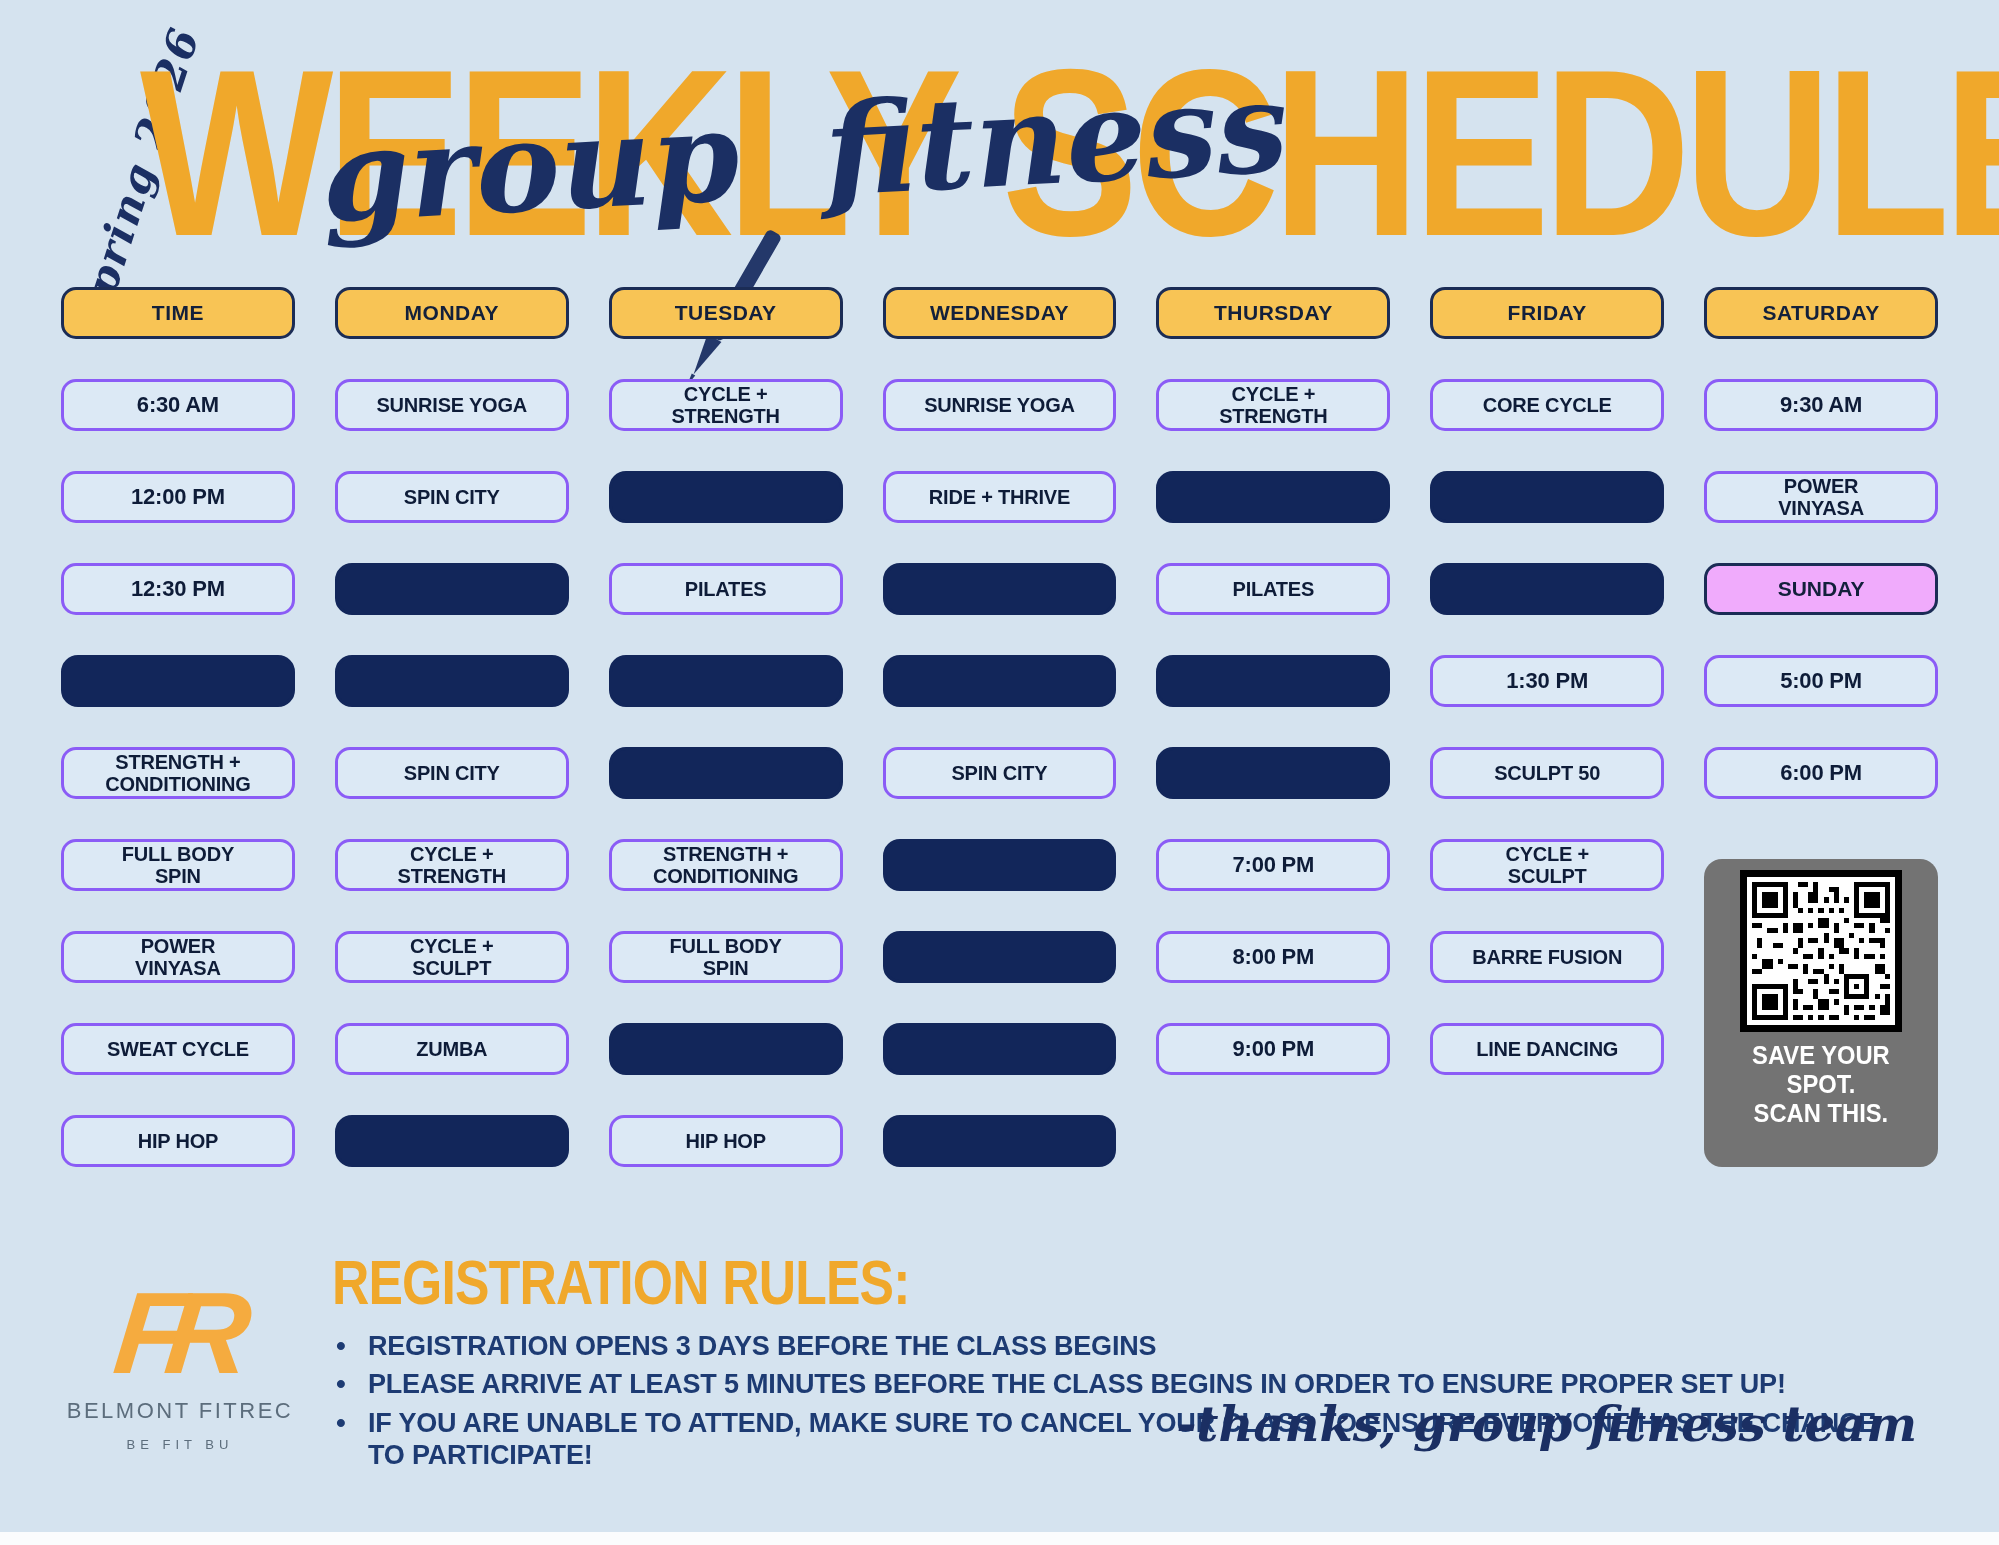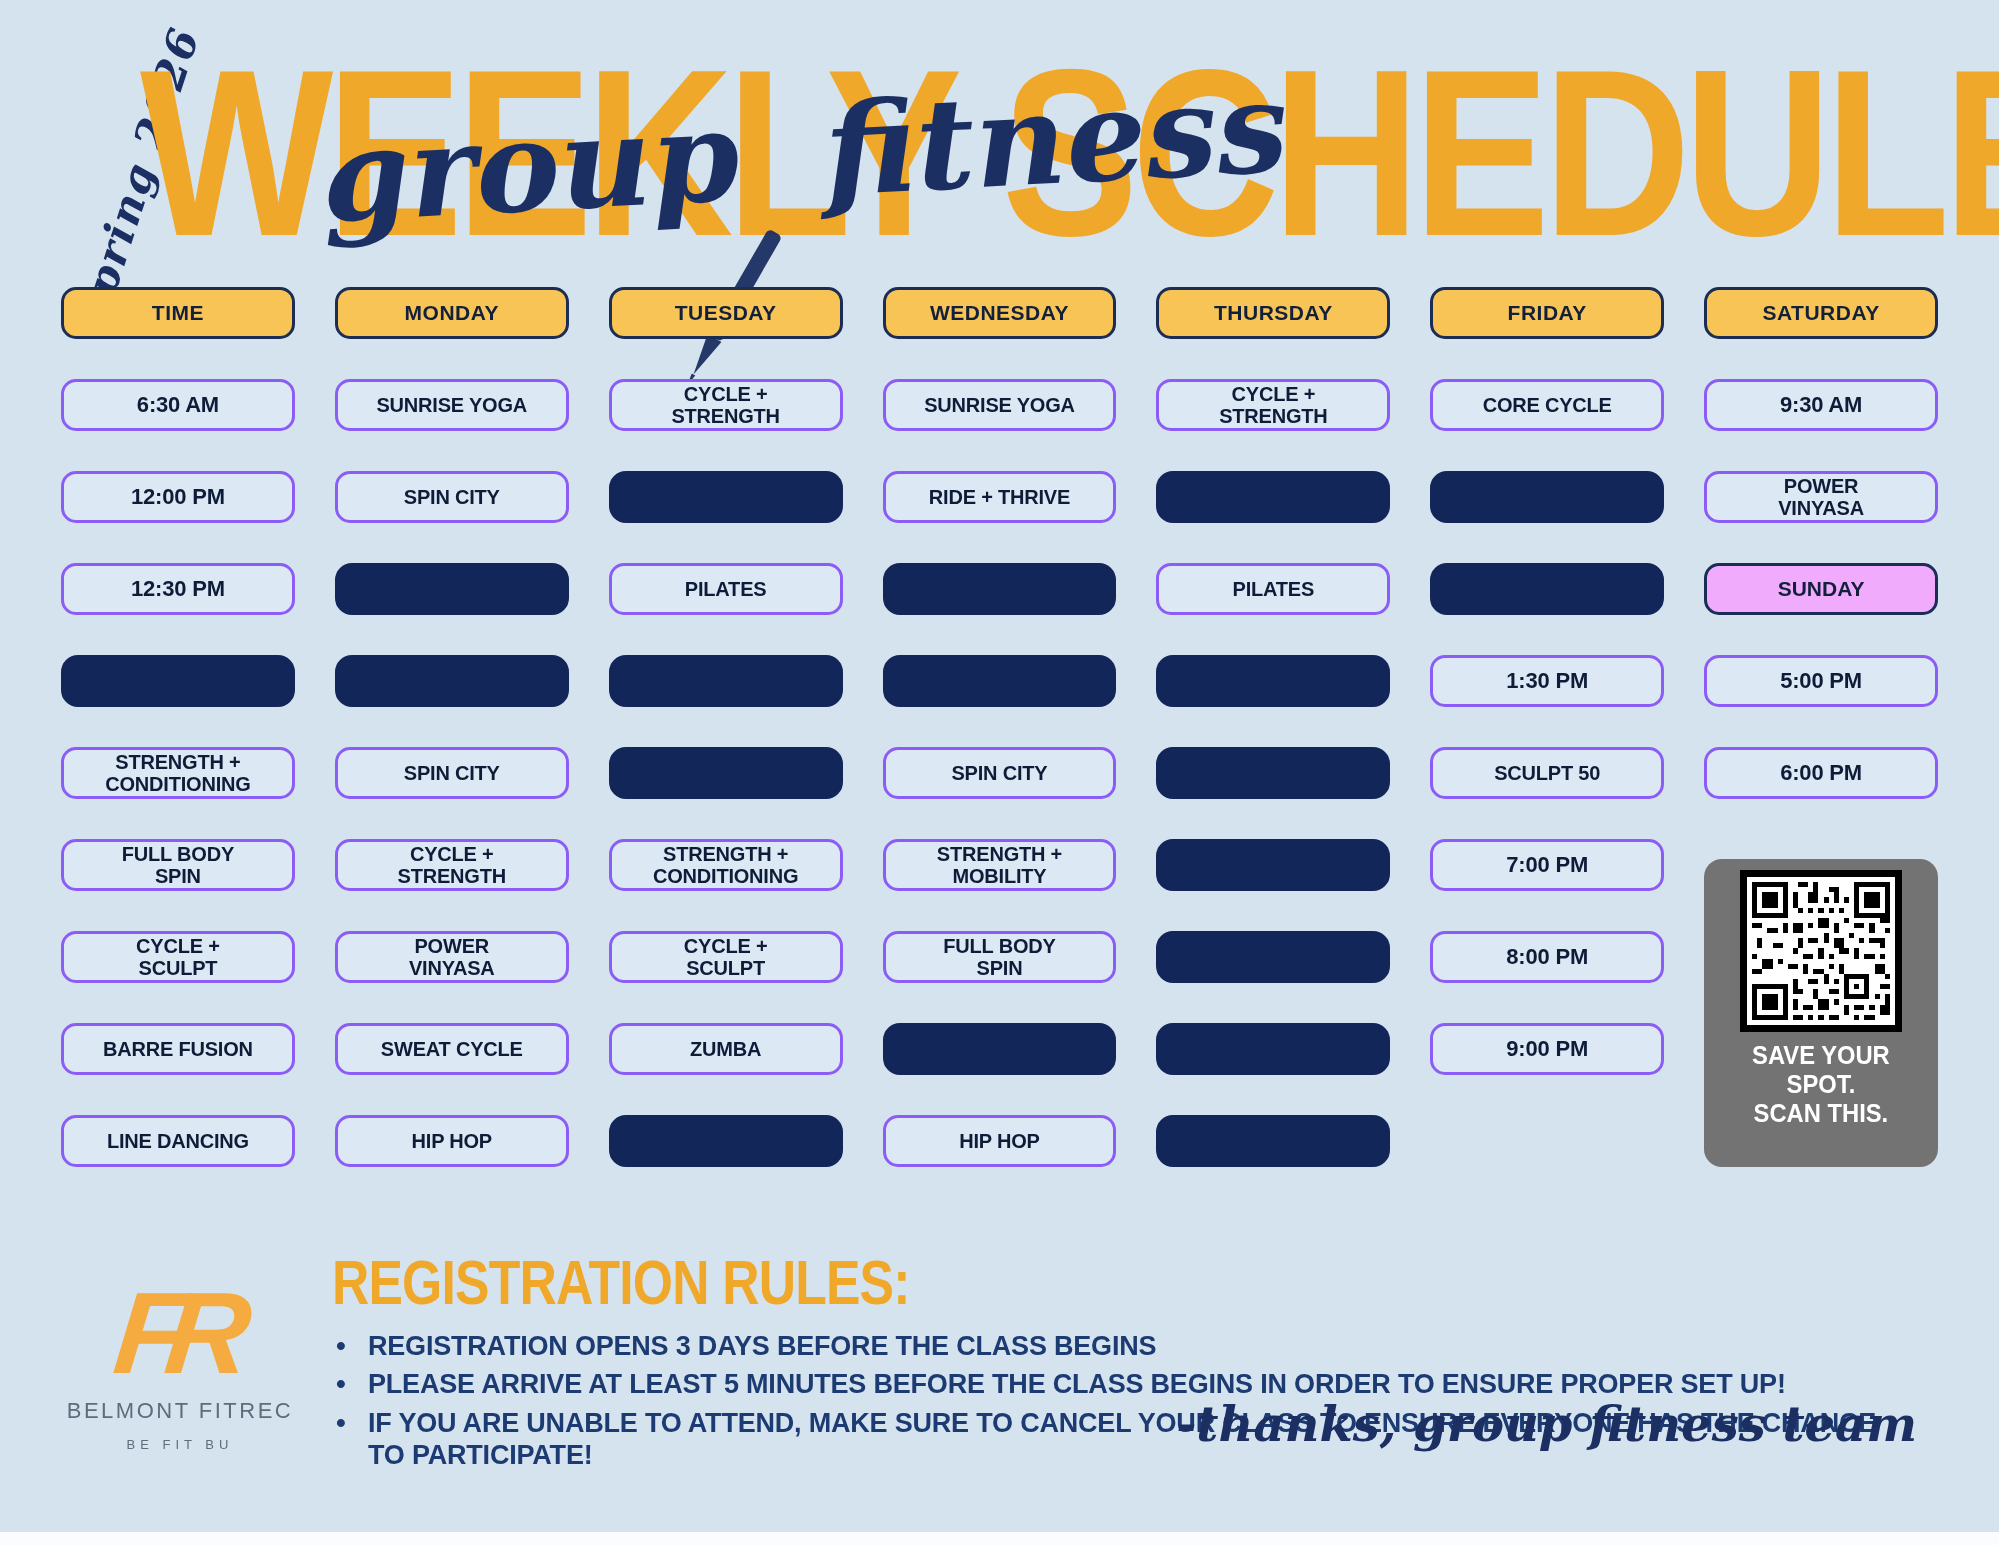--- a/index.html
+++ b/index.html
@@ -151,21 +151,20 @@
     <div class="pill cell">SPIN CITY</div>
     <div class="pill empty"></div>
     <div class="pill cell">SPIN CITY</div>
     <div class="pill empty"></div>
     <div class="pill cell">SCULPT 50</div>
 
     <div class="pill cell time">6:00 PM</div>
     <div class="pill cell">FULL BODY SPIN</div>
     <div class="pill cell">CYCLE + STRENGTH</div>
     <div class="pill cell">STRENGTH + CONDITIONING</div>
-    <div class="pill cell">STRENGTH + MOBILITY</div>
     <div class="pill empty"></div>
 
     <div class="qr-panel">
       <div class="qr-frame">
         <svg viewBox="0 0 29 29" shape-rendering="crispEdges">
           <rect width="29" height="29" fill="#ffffff"></rect>
           <g fill="#000000">
             <path fill-rule="evenodd" d="M1,1h7v7h-7z M2,2h5v5h-5z"></path>
               <rect x="3" y="3" width="3" height="3"></rect>
             <path fill-rule="evenodd" d="M21,1h7v7h-7z M22,2h5v5h-5z"></path>

